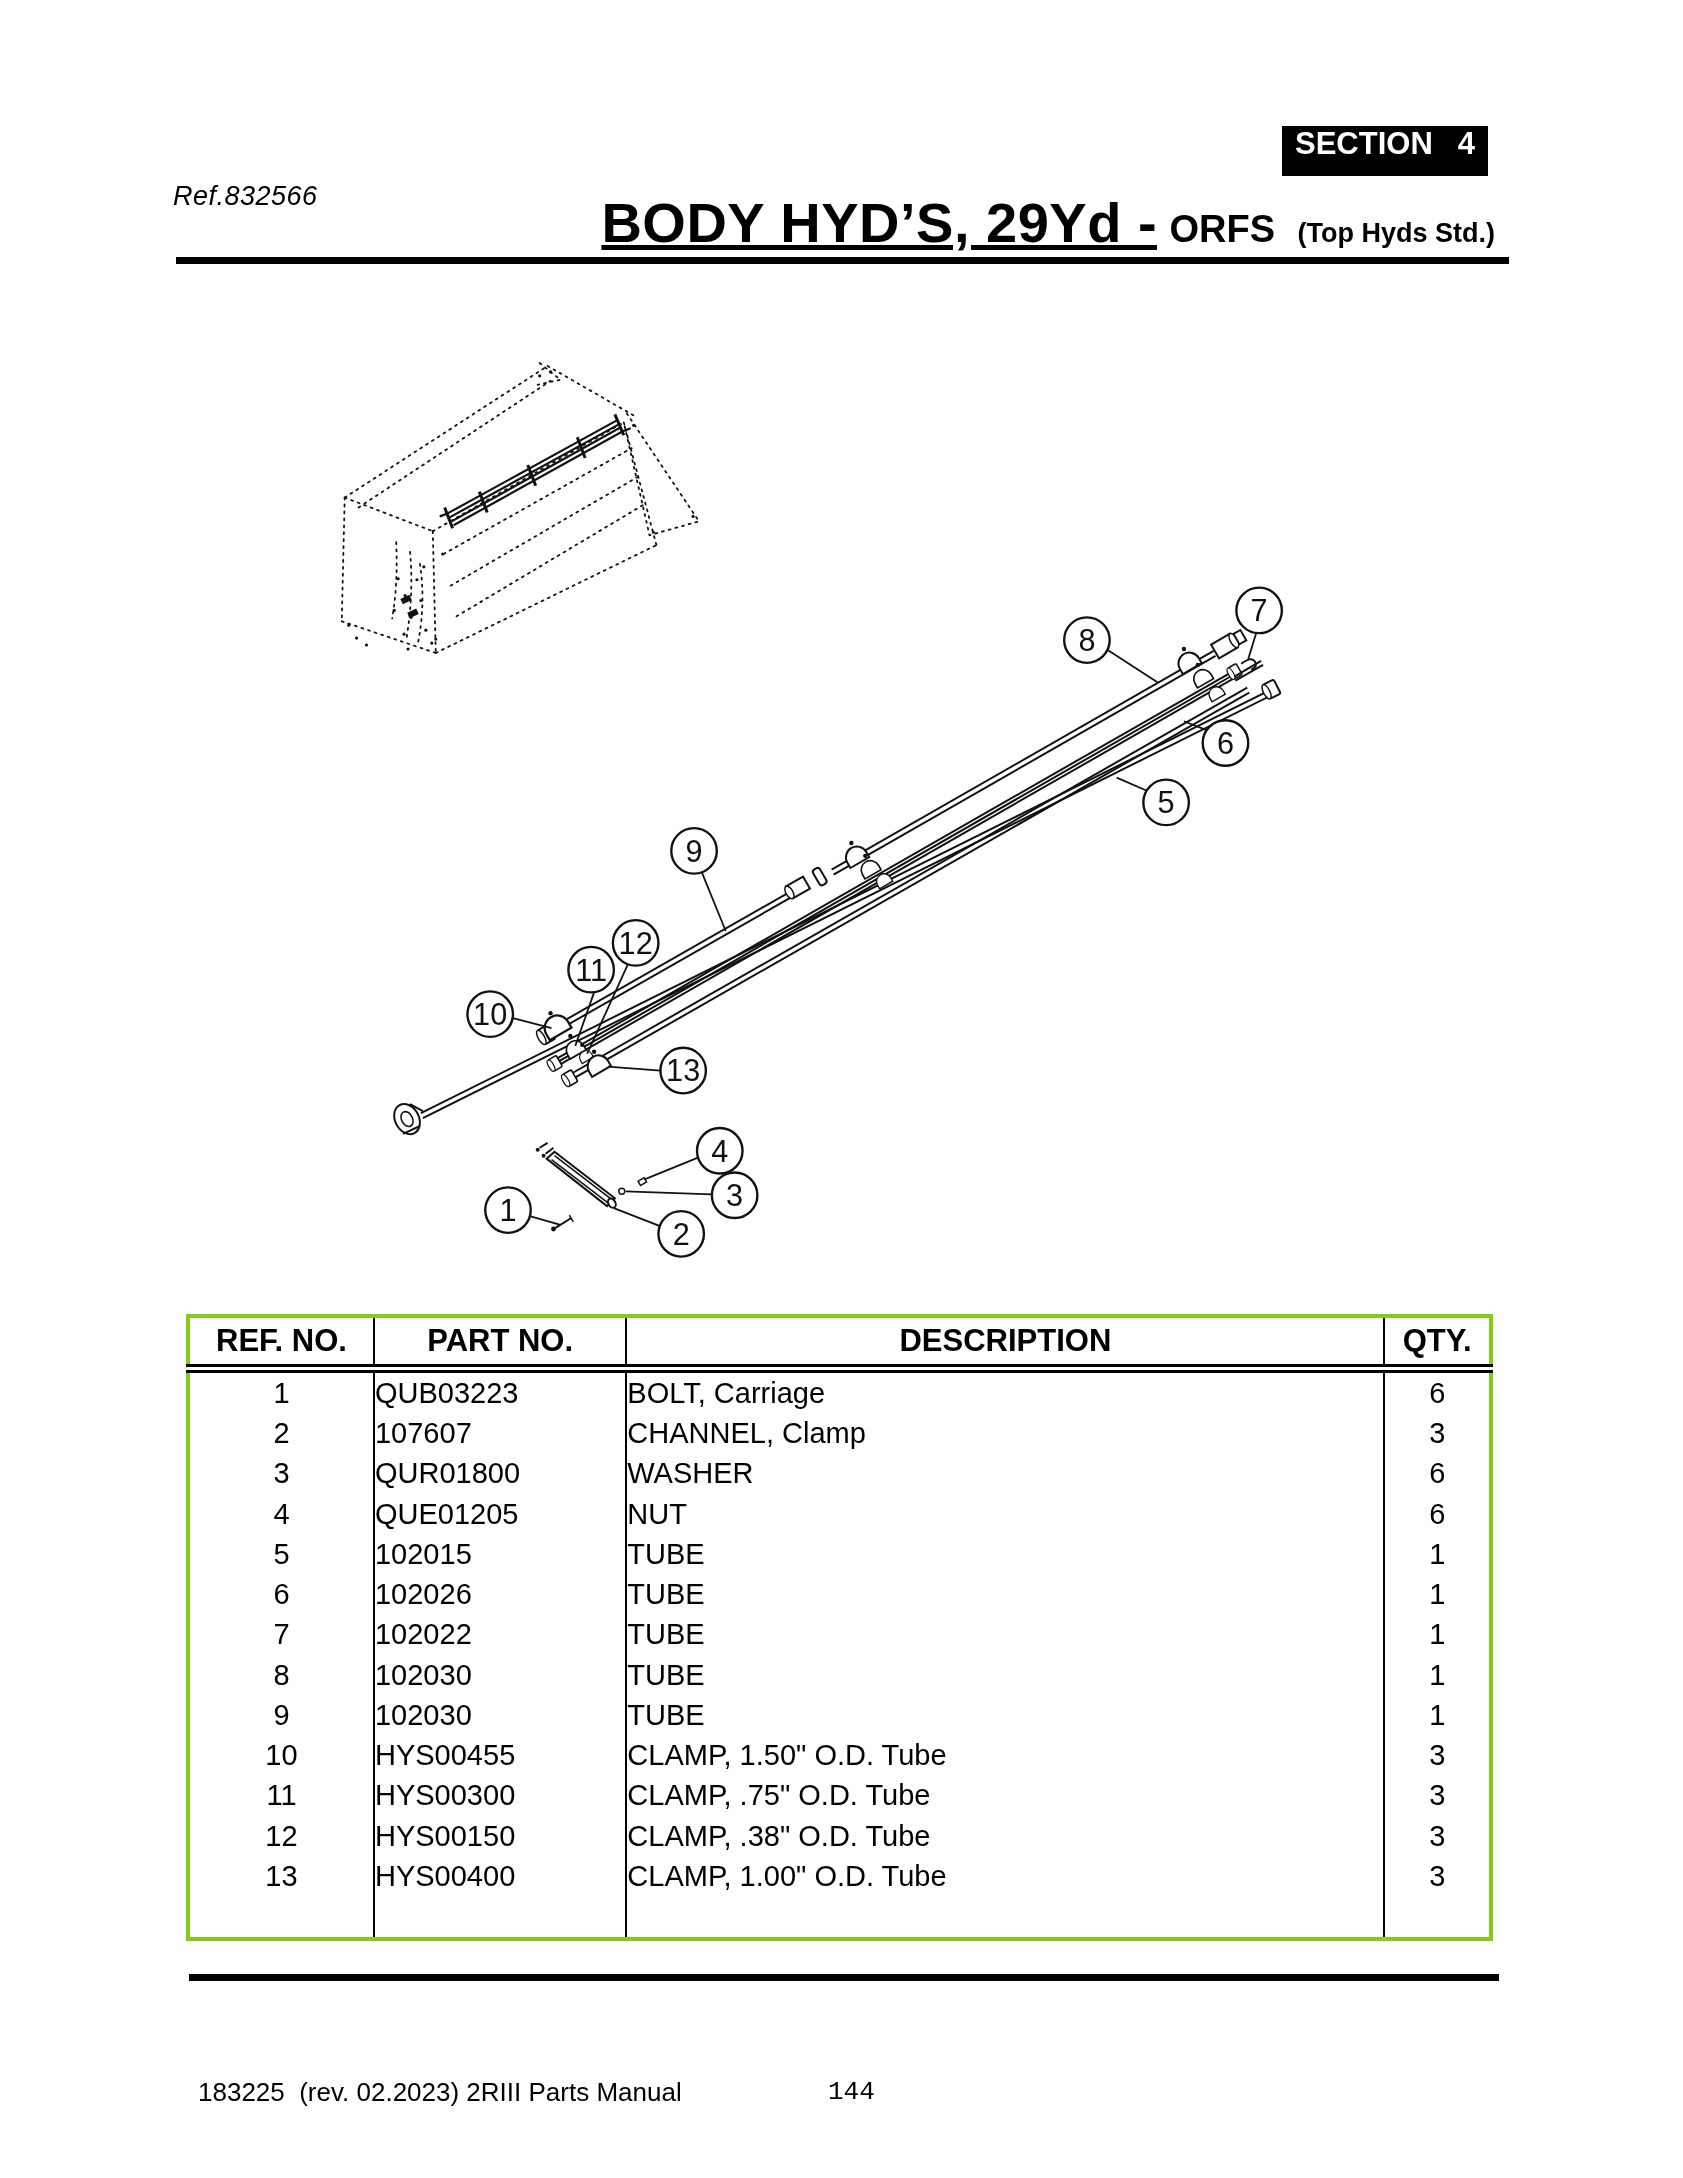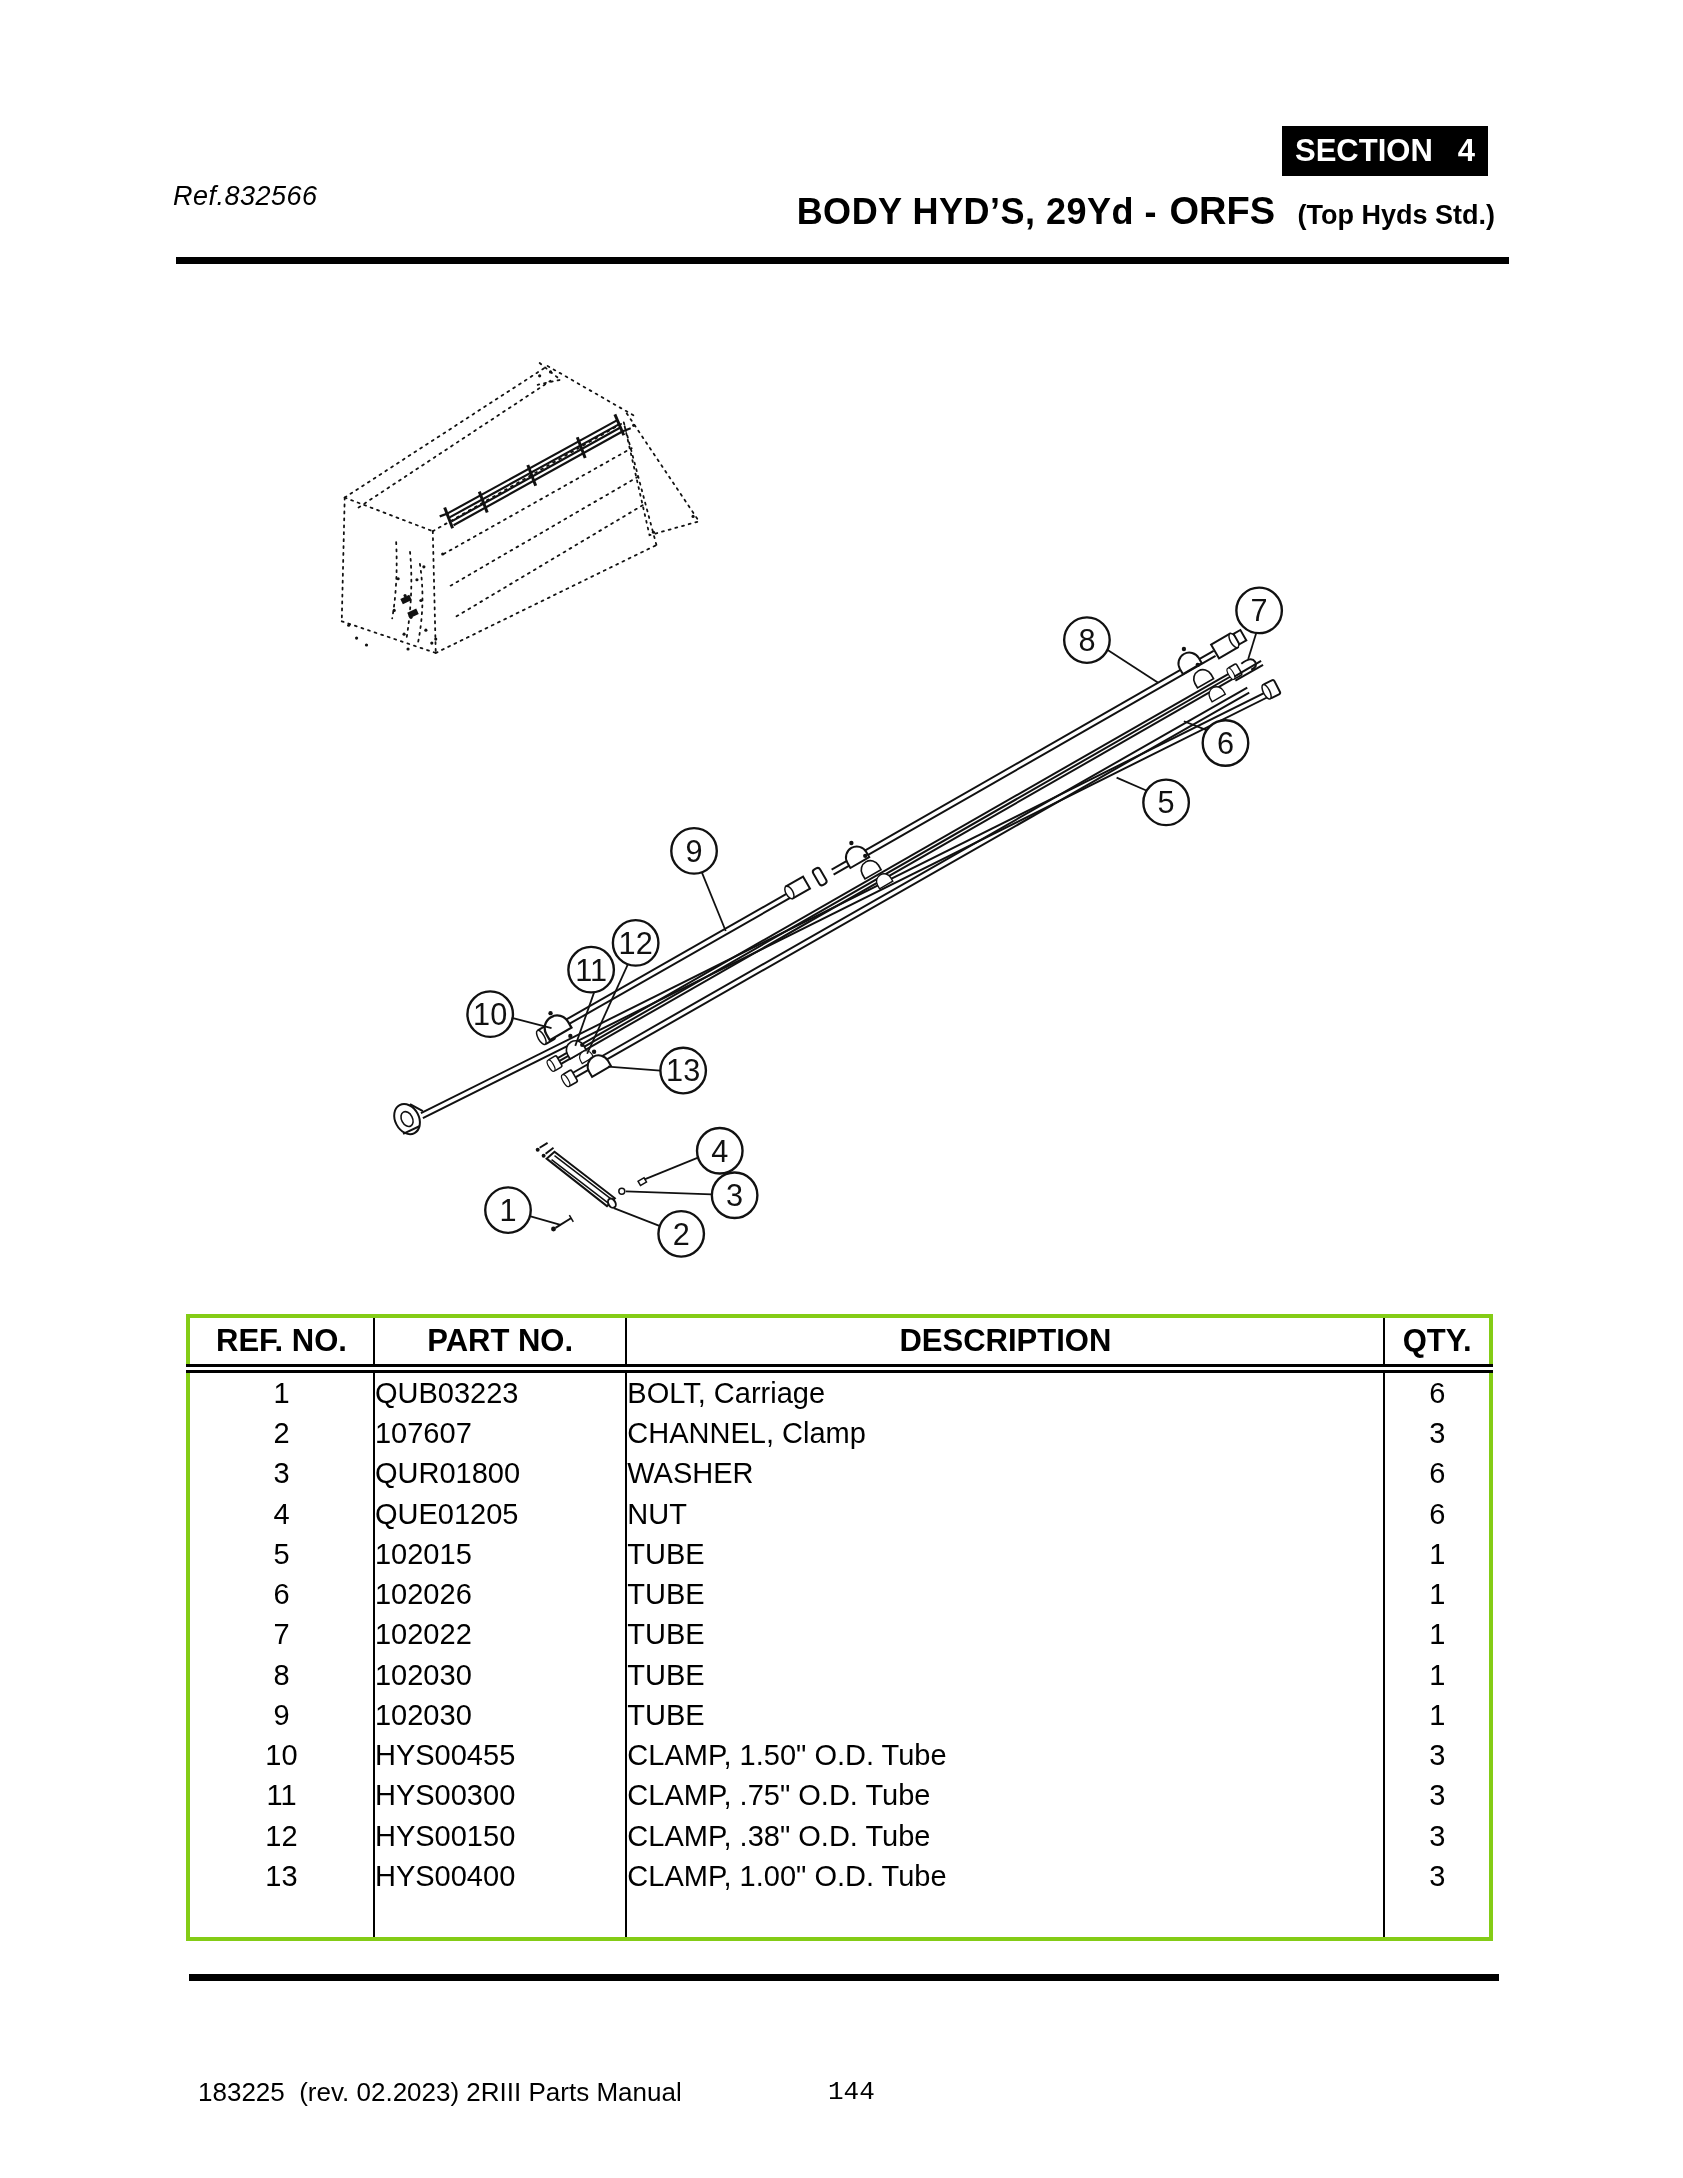--- a/index.html
+++ b/index.html
@@ -8,28 +8,28 @@
     font-family:"Liberation Sans",sans-serif;color:#000;overflow:hidden;
   }
   
   #ref-label{
     position:absolute;left:173px;top:181px;font-size:27px;font-style:italic;
     letter-spacing:0.5px;
   }
   #section-badge{
     position:absolute;left:1282px;top:126px;width:206px;height:50px;
     background:#000;color:#fff;font-weight:bold;font-size:31px;
-    display:flex;align-items:center;justify-content:space-between;
+    display:flex;justify-content:space-between;
     padding:0 13px;box-sizing:border-box;
   }
   #title-line{
     position:absolute;top:190px;right:188px;white-space:nowrap;
     font-weight:bold;
   }
-  #title-line .t-main{font-size:36px;letter-spacing:0.5px;}
+  #title-line .t-main{font-size:56px;letter-spacing:0.5px;text-decoration:underline;}
   #title-line .t-sub{font-size:38px;margin-left:8px;}
   #title-line .t-paren{font-size:27px;margin-left:18px;}
   .rule{position:absolute;background:#000;}
   #top-rule{left:176px;top:257px;width:1333px;height:7px;}
   #bottom-rule{left:189px;top:1974px;width:1310px;height:7px;}
   
   #diagram{position:absolute;left:0;top:267px;width:1683px;height:1049px;}
   
   #parts-table{
     position:absolute;left:186px;top:1314px;width:1307px;height:627px;

